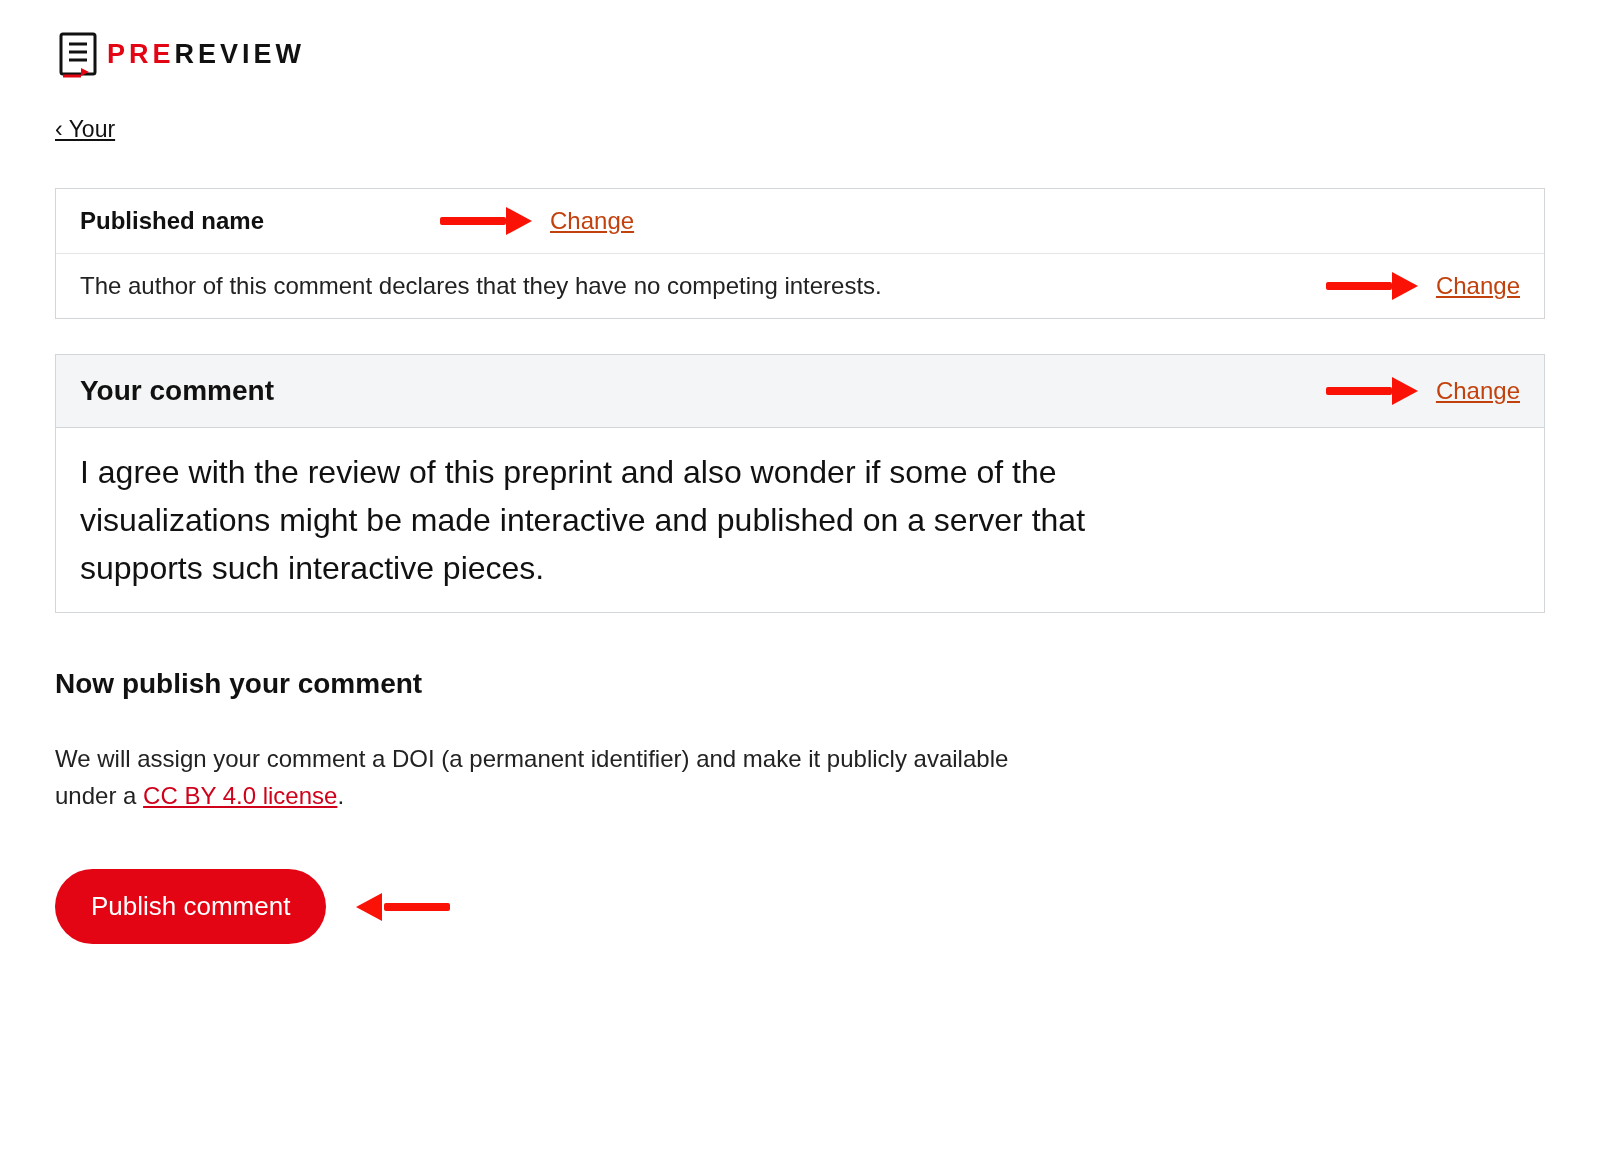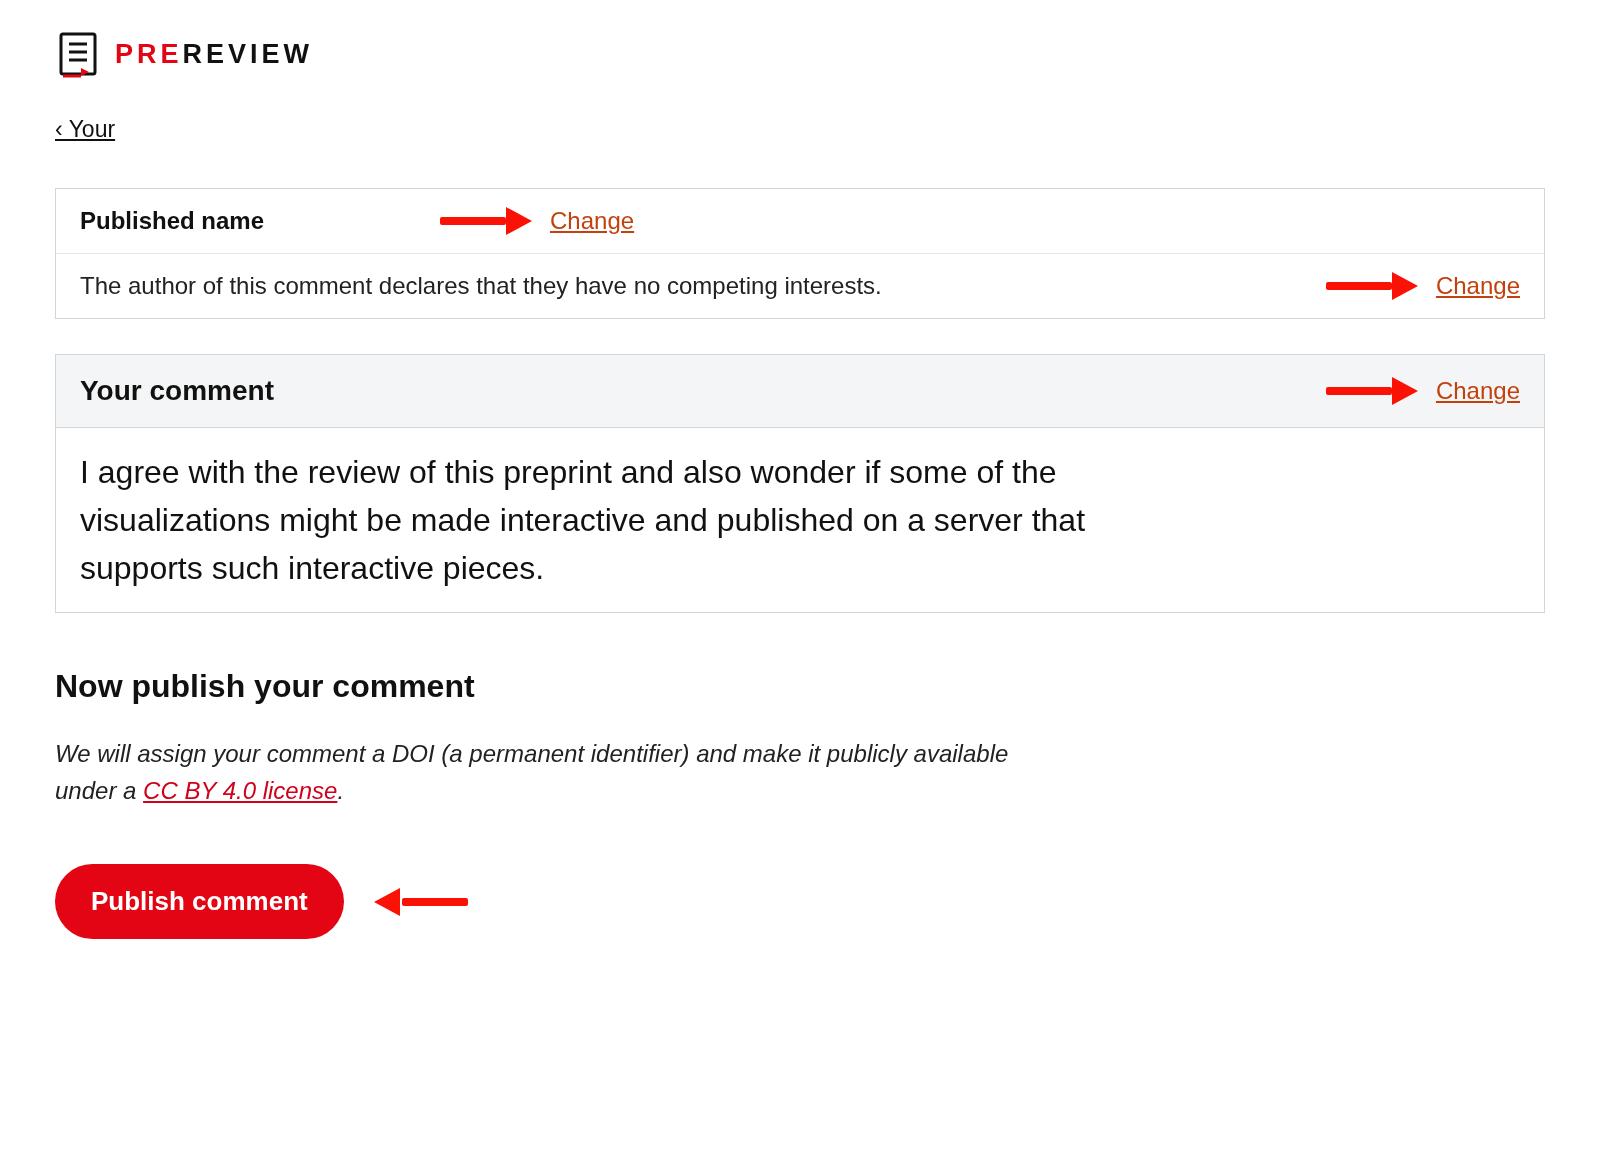--- a/index.html
+++ b/index.html
@@ -9,21 +9,21 @@
     color: #111;
     padding: 30px 55px;
     width: 1600px;
   }
   .container { max-width: 1490px; }
 
   
   .logo {
     display: flex;
     align-items: center;
-    gap: 12px;
+    gap: 4px;
     margin-bottom: 38px;
   }
   .logo-mark {
     width: 48px;
     height: 48px;
     position: relative;
   }
   .logo-mark svg { display: block; }
   .logo-text {
     font-size: 27px;
@@ -150,49 +150,48 @@
   
   .comment-body {
     padding: 20px 24px;
     font-size: 32px;
     line-height: 1.5;
     max-width: 1080px;
   }
 
   
   h2.publish-heading {
-    font-size: 32px;
+    font-size: 28px;
     font-weight: 800;
     margin-top: 55px;
-    margin-bottom: 30px;
+    margin-bottom: 40px;
   }
   .publish-desc {
     font-size: 24px;
     line-height: 1.55;
     max-width: 980px;
     color: #222;
-    font-style: italic;
   }
   .cc-link {
     color: #d0021b;
     text-decoration: underline;
   }
 
   .publish-row {
     display: flex;
     align-items: center;
     gap: 30px;
     margin-top: 55px;
   }
   .publish-btn {
     background: #e30513;
     color: #fff;
     border: none;
     font-size: 26px;
-    font-weight: 700;
+    font-weight: 400;
     padding: 22px 36px;
     border-radius: 999px;
     cursor: pointer;
   }
 </style>
 </head>
 <body>
 
 <div class="container">
 

